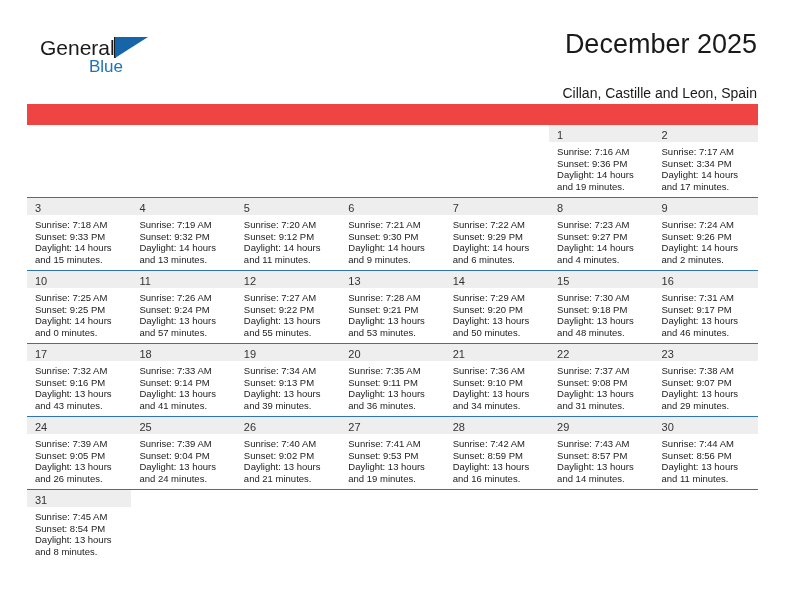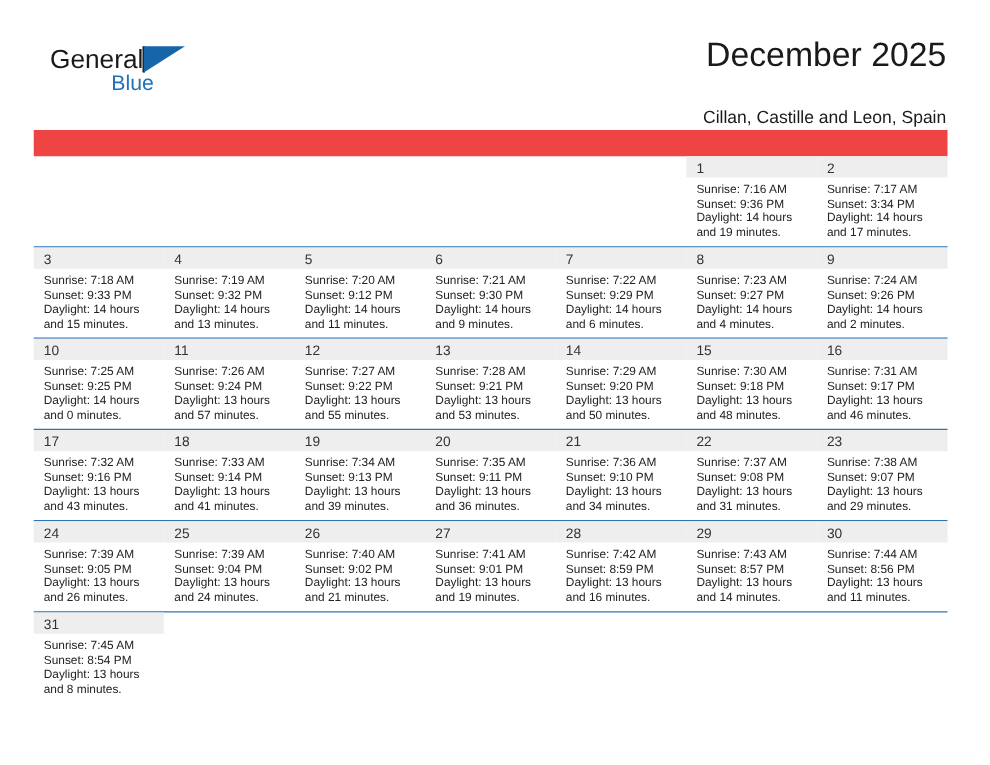--- a/index.html
+++ b/index.html
@@ -447,21 +447,21 @@
               <div class="day-line">Sunrise: 7:40 AM</div>
               <div class="day-line">Sunset: 9:02 PM</div>
               <div class="day-line">Daylight: 13 hours</div>
               <div class="day-line">and 21 minutes.</div>
             </div>
           </div>
           <div class="day">
             <div class="day-num-band"><span class="day-num">27</span></div>
             <div class="day-body">
               <div class="day-line">Sunrise: 7:41 AM</div>
-              <div class="day-line">Sunset: 9:01 PM</div>
+              <div class="day-line">Sunset: 9:53 PM</div>
               <div class="day-line">Daylight: 13 hours</div>
               <div class="day-line">and 19 minutes.</div>
             </div>
           </div>
           <div class="day">
             <div class="day-num-band"><span class="day-num">28</span></div>
             <div class="day-body">
               <div class="day-line">Sunrise: 7:42 AM</div>
               <div class="day-line">Sunset: 8:59 PM</div>
               <div class="day-line">Daylight: 13 hours</div>

